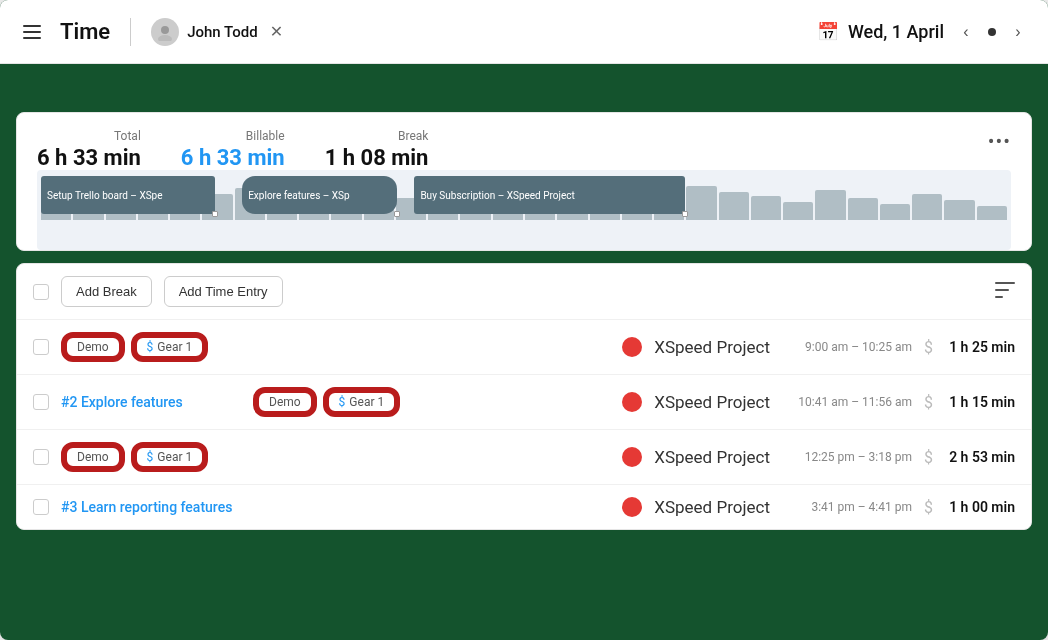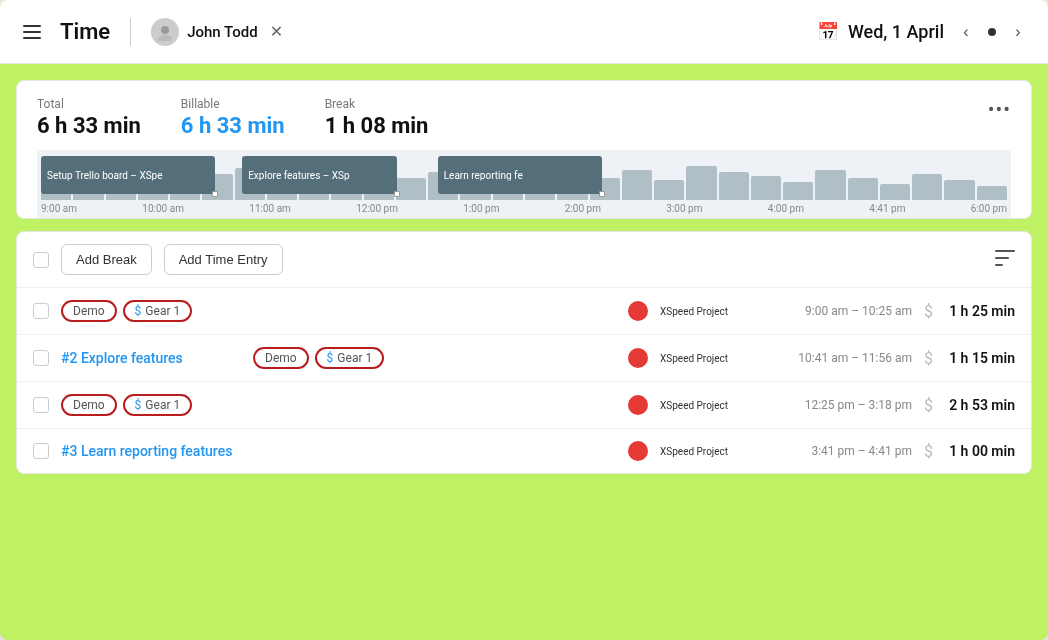--- a/index.html
+++ b/index.html
@@ -8,26 +8,27 @@
       background: #f0f0f0;
       display: flex;
       justify-content: center;
       align-items: center;
       min-height: 100vh;
       font-size: 14px;
     }
     .app-window {
       width: 1048px;
       height: 640px;
-      background: #bef264;
+      background: #14532d;
       border-radius: 8px;
       box-shadow: 0 2px 12px rgba(0,0,0,0.15);
       overflow: hidden;
       display: flex;
       flex-direction: column;
+      gap: 32px;
     }
     
     .header {
       display: flex;
       align-items: center;
       padding: 0 16px;
       height: 64px;
       border-bottom: 1px solid #e5e5e5;
       background: #fff;
     }
@@ -140,41 +141,41 @@
       display: flex;
       gap: 40px;
       align-items: flex-start;
       position: relative;
     }
     .stat-item {}
     .stat-label {
       font-size: 12px;
       color: #777;
       margin-bottom: 2px;
+      text-align: right;
     }
     .stat-value {
       font-size: 22px;
       font-weight: 700;
       color: #111;
     }
     .stat-value.billable { color: #2196F3; }
     .stat-value.break { color: #111; }
     .stat-more {
       position: absolute;
       right: 0;
       top: 0;
       cursor: pointer;
       font-size: 20px;
       color: #555;
       letter-spacing: 1px;
     }
     
     .timeline-chart {
-      margin-top: 12px;
-      height: 68px;
+      height: 80px;
       background: #eef2f7;
       border-radius: 4px;
       position: relative;
       overflow: hidden;
     }
     .timeline-bars {
       display: flex;
       align-items: flex-end;
       height: 50px;
       padding: 4px 4px 0 4px;
@@ -287,21 +288,21 @@
     .entry-task a { color: #2196F3; text-decoration: none; }
     .entry-tags {
       display: flex;
       gap: 6px;
       align-items: center;
       flex: 1;
     }
     .tag {
       padding: 2px 10px;
       border-radius: 12px;
-      border: 2px solid #b91c1c;
+      border: 6px solid #b91c1c;
       font-size: 12px;
       color: #555;
       background: #fff;
     }
     .tag.gear {
       display: flex;
       align-items: center;
       gap: 4px;
     }
     .tag-dollar {
@@ -309,21 +310,21 @@
     }
     .project-dot {
       width: 20px;
       height: 20px;
       border-radius: 50%;
       background: #e53935;
       flex-shrink: 0;
     }
     .project-name {
       color: #333;
-      font-size: 10px;
+      font-size: 17px;
       min-width: 110px;
       flex-shrink: 0;
     }
     .time-range {
       color: #888;
       font-size: 12px;
       min-width: 130px;
       text-align: right;
       flex-shrink: 0;
     }
@@ -429,44 +430,32 @@
           <div class="timeline-bar" style="height:20px"></div>
           <div class="timeline-bar" style="height:14px"></div>
         </div>
 
         <div style="position:absolute;top:6px;left:4px;right:4px;height:38px;display:flex;gap:4px;align-items:stretch;">
           <div class="segment" style="background:#546e7a;width:18%;position:relative;">
             <span class="segment-label">Setup Trello board – XSpe</span>
             <span class="seg-handle seg-handle-right"></span>
           </div>
           <div style="width:2%;"></div>
-          <div class="segment" style="background:#546e7a;width:16%;position:relative;">
+          <div class="segment" style="background:#546e7a;width:16%;position:relative;border-radius:13px;">
             <span class="segment-label">Explore features – XSp</span>
             <span class="seg-handle seg-handle-right"></span>
           </div>
           <div style="width:1%;"></div>
-          <div style="width:2%;"></div>
-          <div class="segment" style="background:#546e7a;width:17%;position:relative;">
-            <span class="segment-label">Learn reporting fe</span>
+          <div class="segment" style="background:#546e7a;width:28%;position:relative;">
+            <span class="segment-label">Buy Subscription – XSpeed Project</span>
             <span class="seg-handle seg-handle-right"></span>
           </div>
-        </div>
-
-        <div class="timeline-times">
-          <span class="time-label">9:00 am</span>
-          <span class="time-label">10:00 am</span>
-          <span class="time-label">11:00 am</span>
-          <span class="time-label">12:00 pm</span>
-          <span class="time-label">1:00 pm</span>
-          <span class="time-label">2:00 pm</span>
-          <span class="time-label">3:00 pm</span>
-          <span class="time-label">4:00 pm</span>
-          <span class="time-label">4:41 pm</span>
-          <span class="time-label">6:00 pm</span>
-        </div>
+          <div style="width:2%;"></div>
+        </div>
+
       </div>
     </div>
 
     <div class="entries-card">
 
       <div class="entries-header">
         <div class="checkbox"></div>
         <button class="btn">Add Break</button>
         <button class="btn">Add Time Entry</button>
         <div class="entries-sort">

